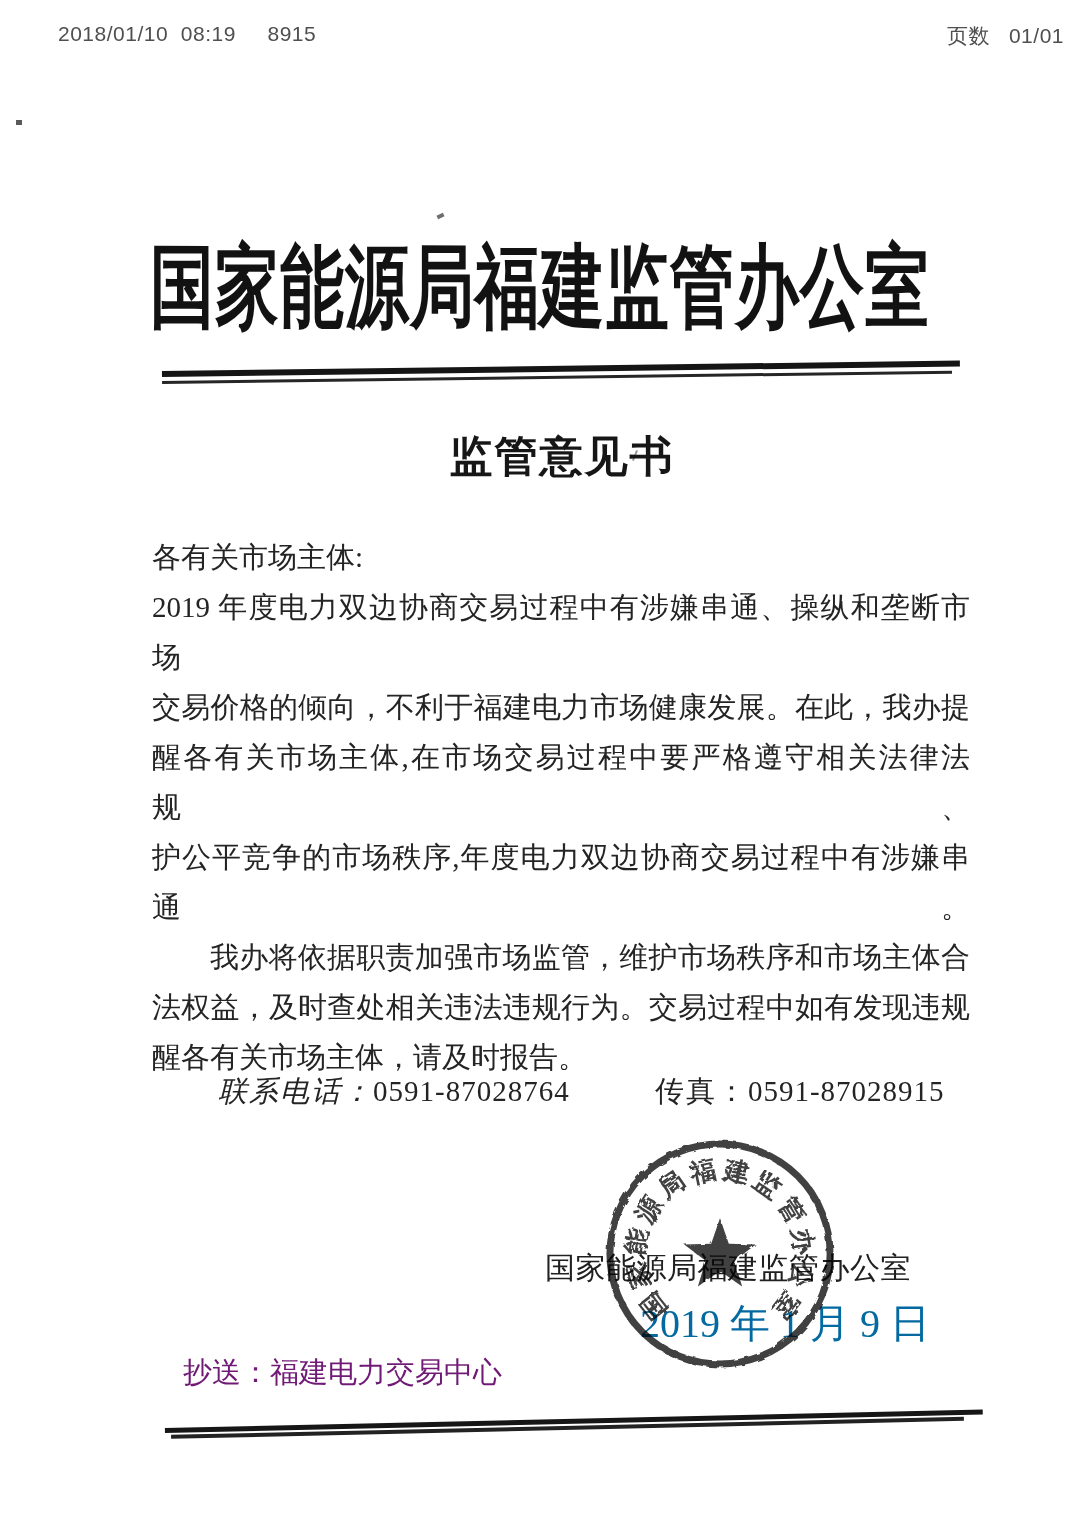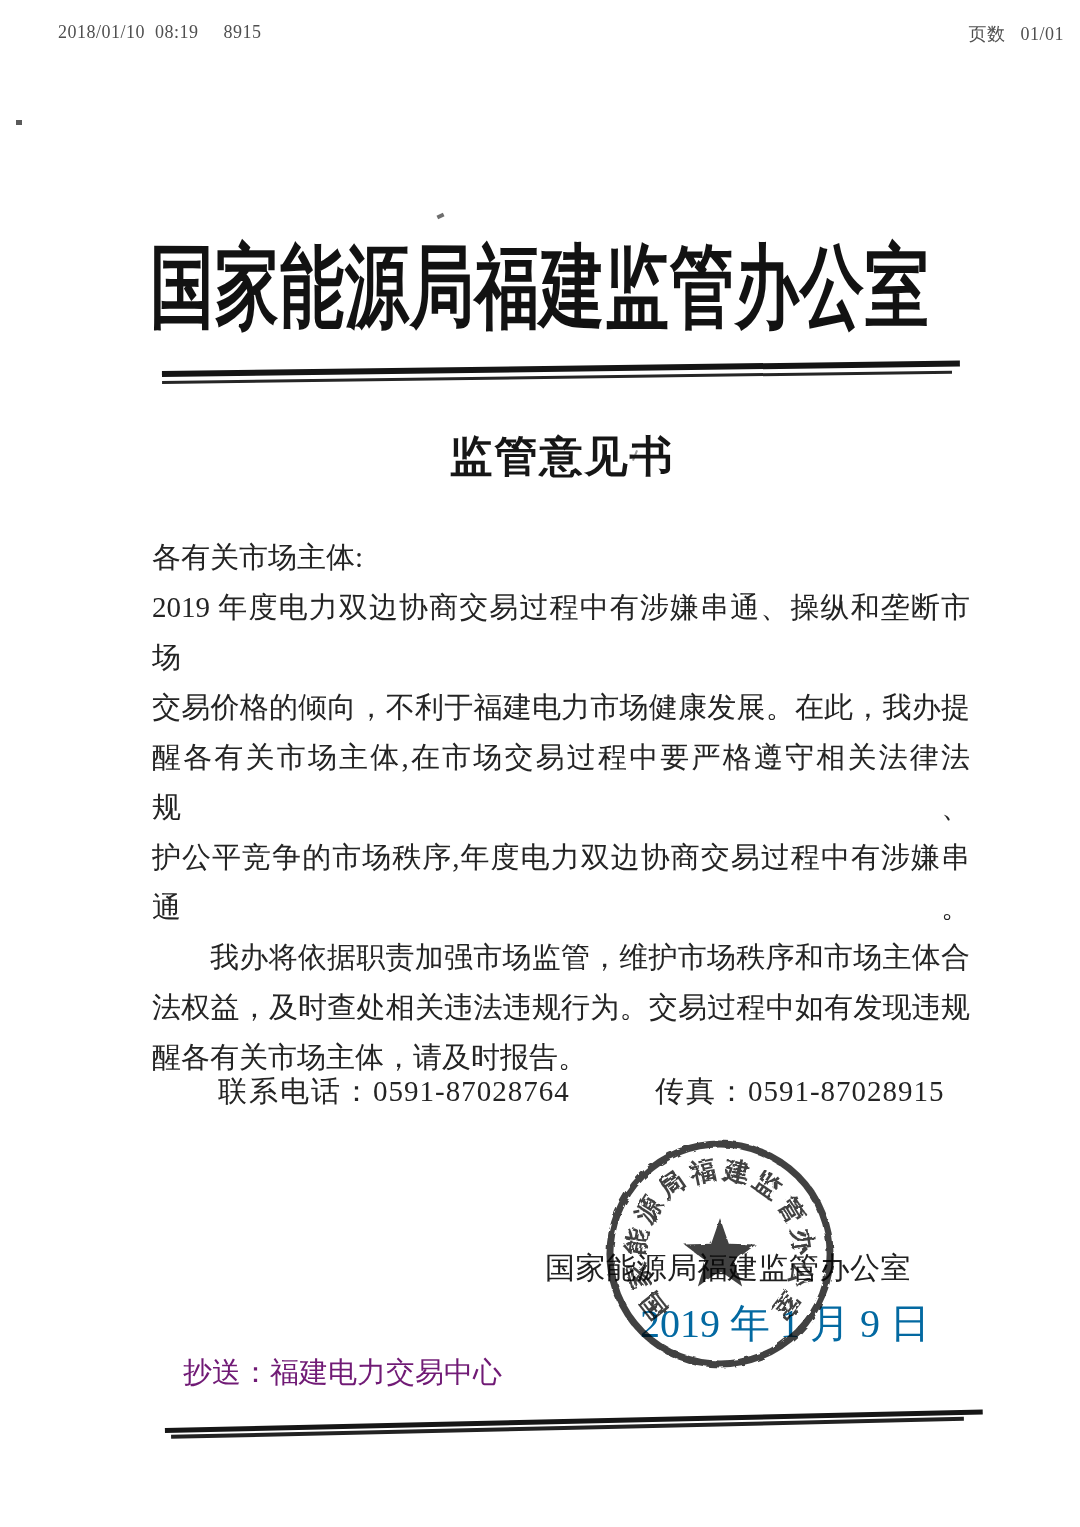--- a/index.html
+++ b/index.html
@@ -4,22 +4,22 @@
 <style>
   html,body{margin:0;padding:0;}
   body{
     width:1080px;height:1527px;position:relative;background:#ffffff;
     font-family:"Liberation Serif","DejaVu Serif",serif;color:#1d1d1d;
     overflow:hidden;
   }
   .abs{position:absolute;}
   
   .fax{
-    font-family:Liberation Serif, serif;
-    font-size:18px;color:#4f4f4f;letter-spacing:0.5px;white-space:pre;
+    font-family:Liberation Sans, sans-serif;
+    font-size:21px;color:#4f4f4f;letter-spacing:0.5px;white-space:pre;
   }
   .fax-left{left:58px;top:22px;}
   .fax-right{right:16px;top:22px;}
   
   .org-title{
     left:20px;top:226px;width:1040px;text-align:center;
     font-size:64px;font-weight:bold;letter-spacing:1px;color:#121212;
     transform:scaleY(1.42);transform-origin:center top;white-space:nowrap;
   }
   .rule{left:162px;top:371px;width:798px;transform:rotate(-0.75deg);transform-origin:left center;}
@@ -34,21 +34,21 @@
     font-size:43px;font-weight:bold;letter-spacing:2px;color:#161616;
   }
   
   .body-block{left:152px;top:532px;width:818px;font-size:29px;line-height:50px;color:#242424;}
   .line{text-align:justify;text-align-last:justify;}
   .line.noj{text-align-last:auto;}
   .line.indent{text-indent:58px;}
   
   .contact{left:152px;top:1072px;width:860px;font-size:29px;color:#242424;white-space:nowrap;}
   .contact .lbl{letter-spacing:2px;}
-  .contact .phone-lbl{margin-left:66px;}
+  .contact .phone-lbl{margin-left:66px;font-style:italic;}
   .contact .fax-lbl{margin-left:78px;}
   .contact .num{letter-spacing:1px;}
   
   .sign-org{left:545px;top:1248px;font-size:30px;letter-spacing:0.5px;color:#202020;white-space:nowrap;}
   .sign-date{left:640px;top:1296px;font-size:40px;color:#0369a1;white-space:nowrap;}
   .cc-line{left:183px;top:1353px;font-size:29px;color:#701a75;white-space:nowrap;}
   
   .seal{left:601px;top:1135px;width:238px;height:238px;opacity:.84;mix-blend-mode:multiply;}
   #seal-arc text{
     font-family:"Liberation Serif","DejaVu Serif",serif;

